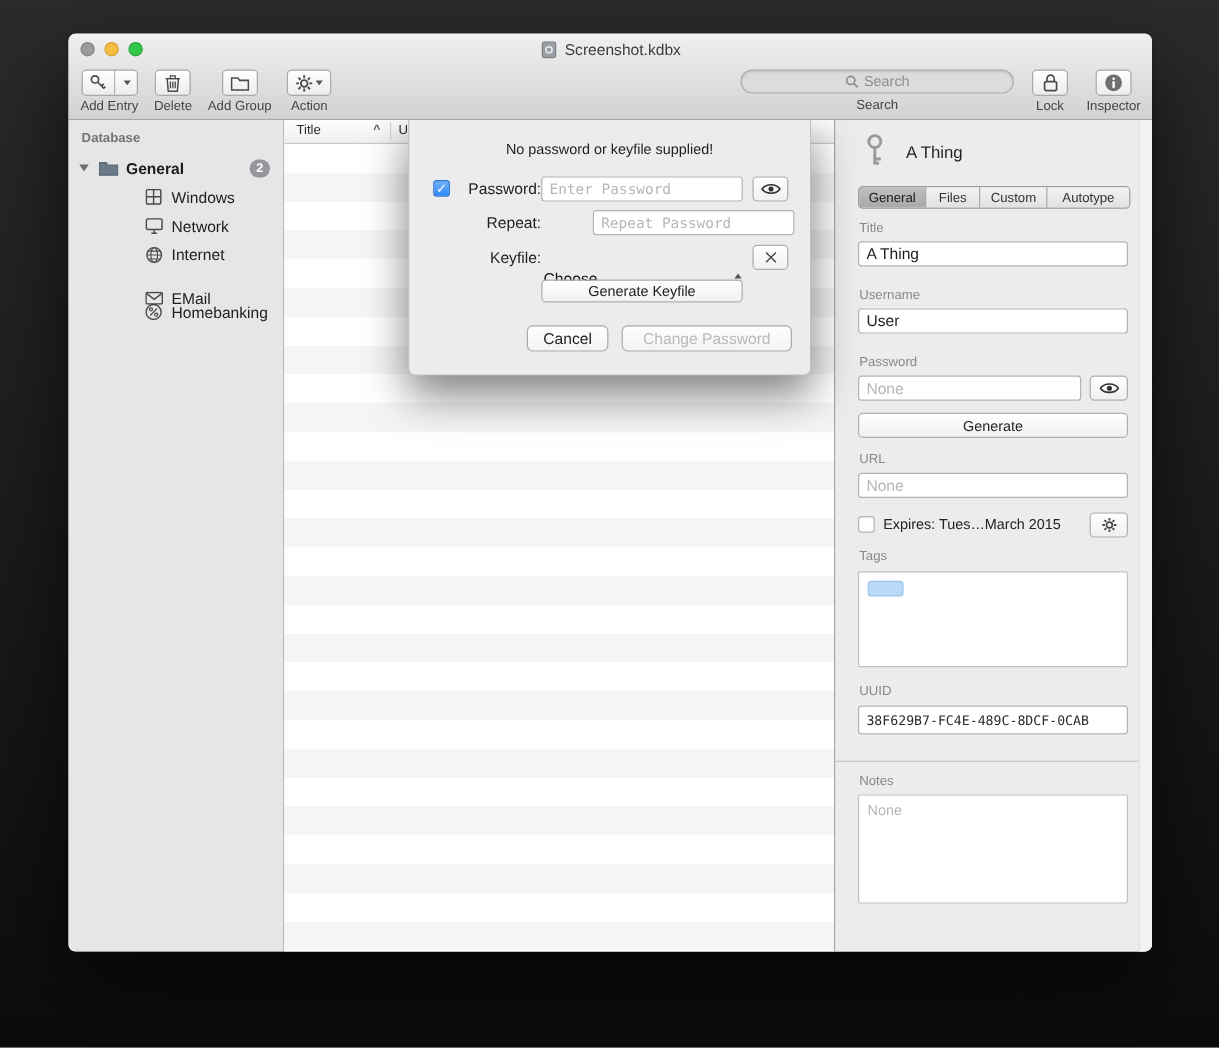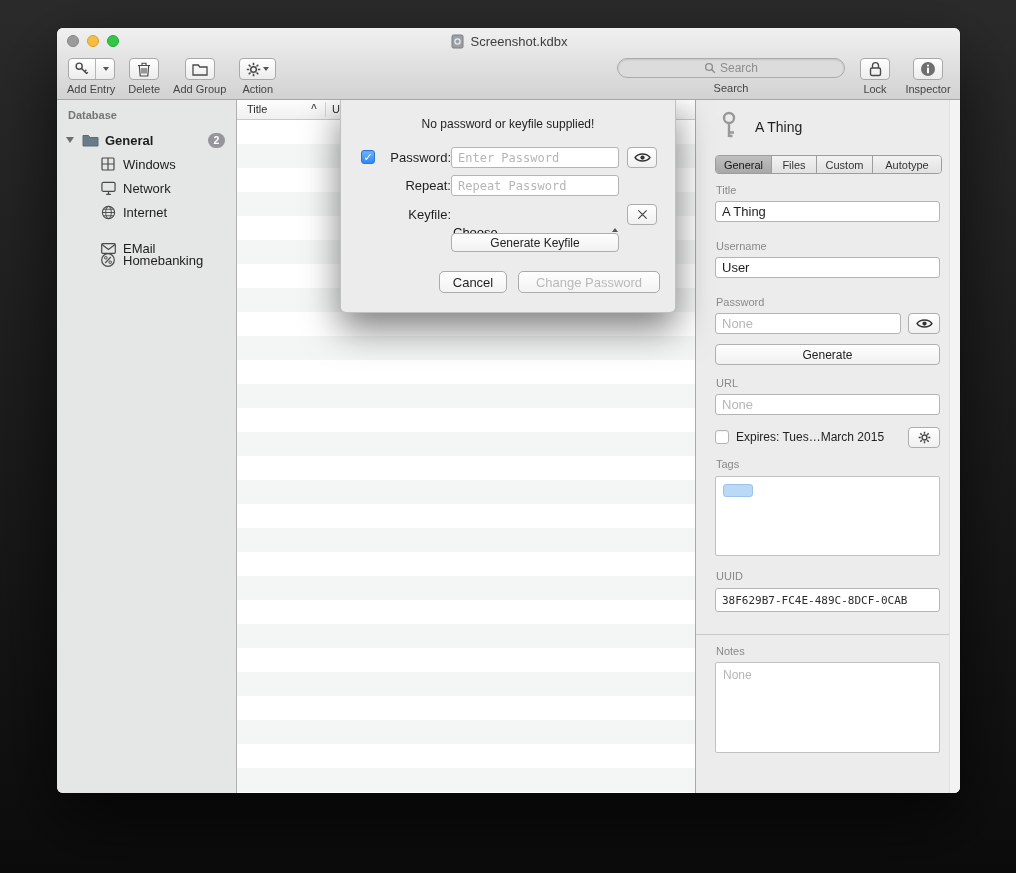--- a/index.html
+++ b/index.html
@@ -52,21 +52,21 @@
     display: flex; align-items: center; justify-content: center; gap: 4px;
   }
   .search-ph { font-size: 12px; color: #8d8d8d; }
   .lock-item { position: absolute; left: 800px; top: 4px; width: 36px; }
   .inspector-item { position: absolute; left: 844px; top: 4px; width: 54px; }
   
   .sidebar { position: absolute; left: 0; top: 72px; width: 180px; height: 693px; background: #e5e6e6; border-right: 1px solid #b0b0b0; }
   .sb-header { position: absolute; left: 11px; top: 9px; font-size: 11px; font-weight: bold; color: #747474; }
   .sb-row { position: absolute; left: 0; width: 100%; height: 24px; display: flex; align-items: center; }
   .sb-row.group { padding-left: 6px; }
-  .sb-row.child { padding-left: 42px; }
+  .sb-row.child { padding-left: 62px; }
   .sb-icon { display: flex; align-items: center; justify-content: center; width: 18px; margin-right: 6px; }
   .sb-label { font-size: 13px; color: #1d1d1d; }
   .group .sb-label { font-weight: bold; }
   .disclosure { width: 0; height: 0; border-left: 4.5px solid transparent; border-right: 4.5px solid transparent; border-top: 6px solid #6d6d6d; margin: 0 7px 0 3px; }
   .badge {
     position: absolute; right: 11px; top: 4.5px; min-width: 17px; height: 15px;
     border-radius: 8px; background: #95959b; color: #fff;
     font-size: 10.5px; font-weight: bold; display: flex; align-items: center; justify-content: center; padding: 0 5px;
   }
   
@@ -401,21 +401,21 @@
     <button class="mini-btn" style="left:286px; top:47px; width:30px">
       <span>
         <svg width="17" height="11" viewBox="0 0 16 10">
             <path d="M1 5 C4 0.6 12 0.6 15 5 C12 9.4 4 9.4 1 5 Z" fill="none" stroke="#333" stroke-width="1.3"></path>
             <circle cx="8" cy="5" r="2" fill="#333"></circle>
           </svg>
       </span>
     </button>
 
     <span class="dlabel" style="top:75px; left:24px">Repeat:</span>
-    <input class="dfield mono" style="top: 75px;" placeholder="Repeat Password">
+    <input class="dfield mono" style="top: 75px; margin-left: 43px;" placeholder="Repeat Password">
 
     <span class="dlabel" style="top:104px; left:24px">Keyfile:</span>
     <div class="popup">
       <span>Choose…</span>
       <span class="stepper">
           <i class="up"></i>
           <i class="down"></i>
         </span>
     </div>
     <button class="mini-btn" style="left:286px; top:104px; width:30px">

